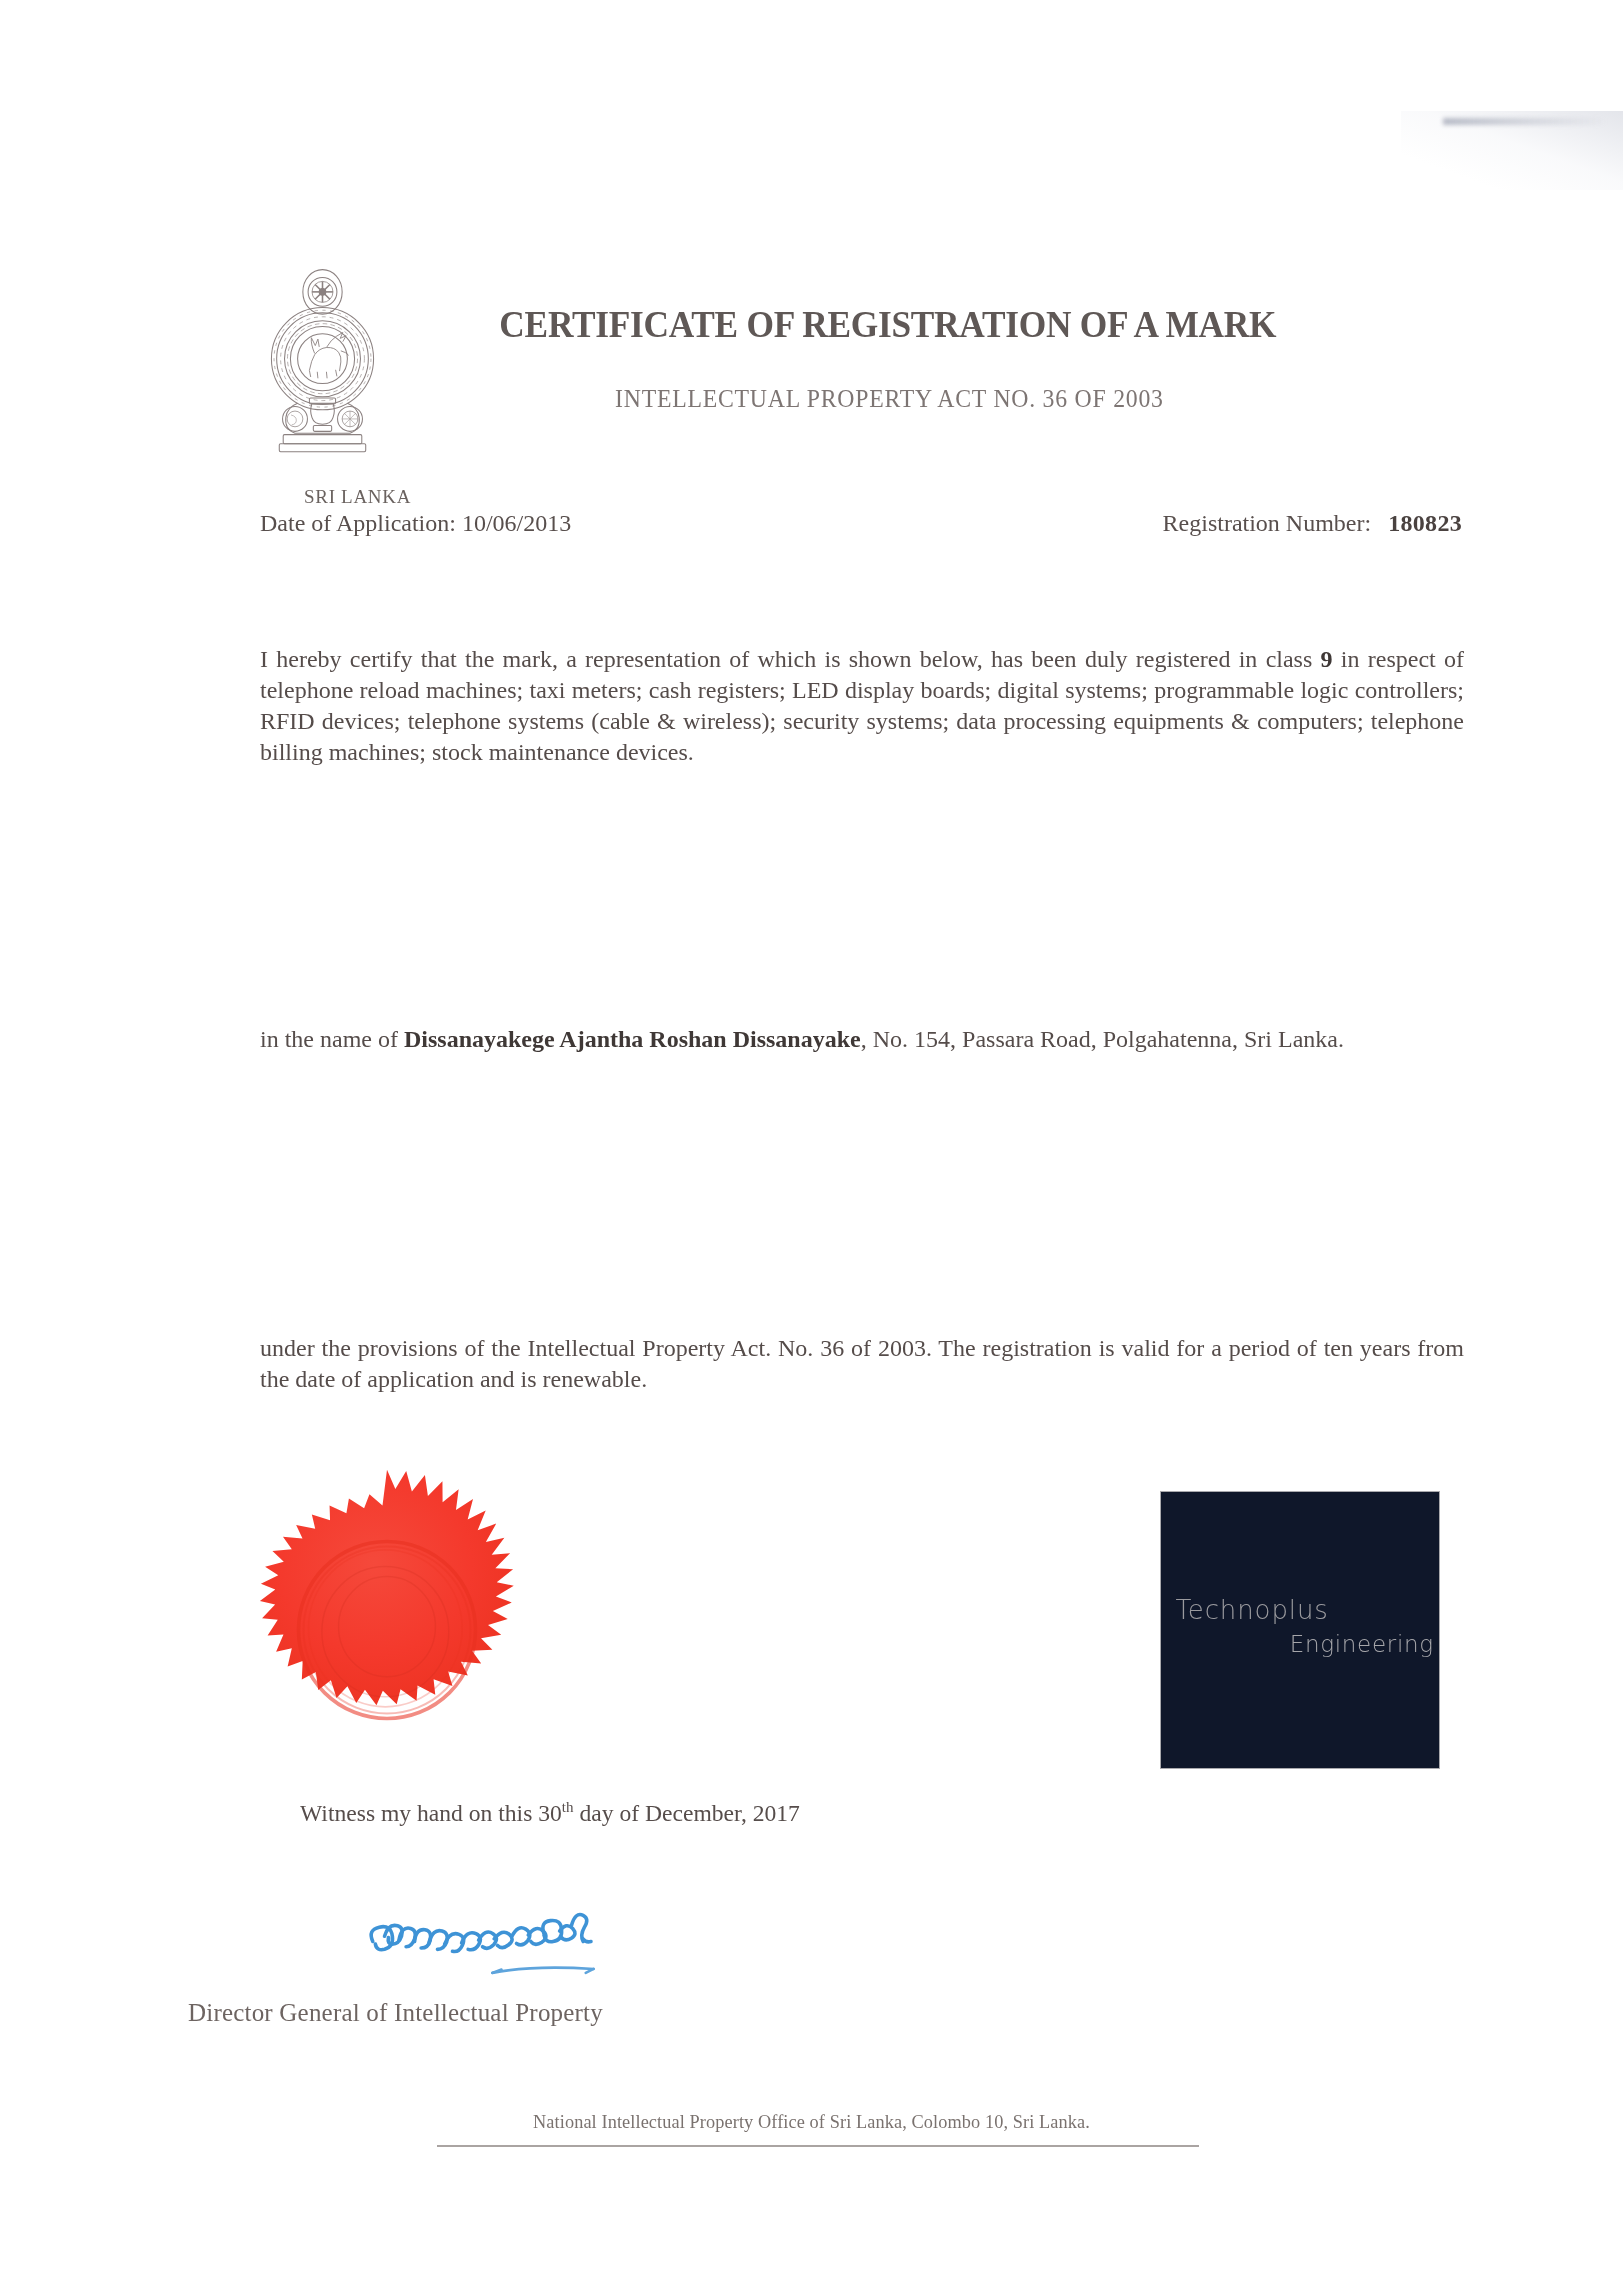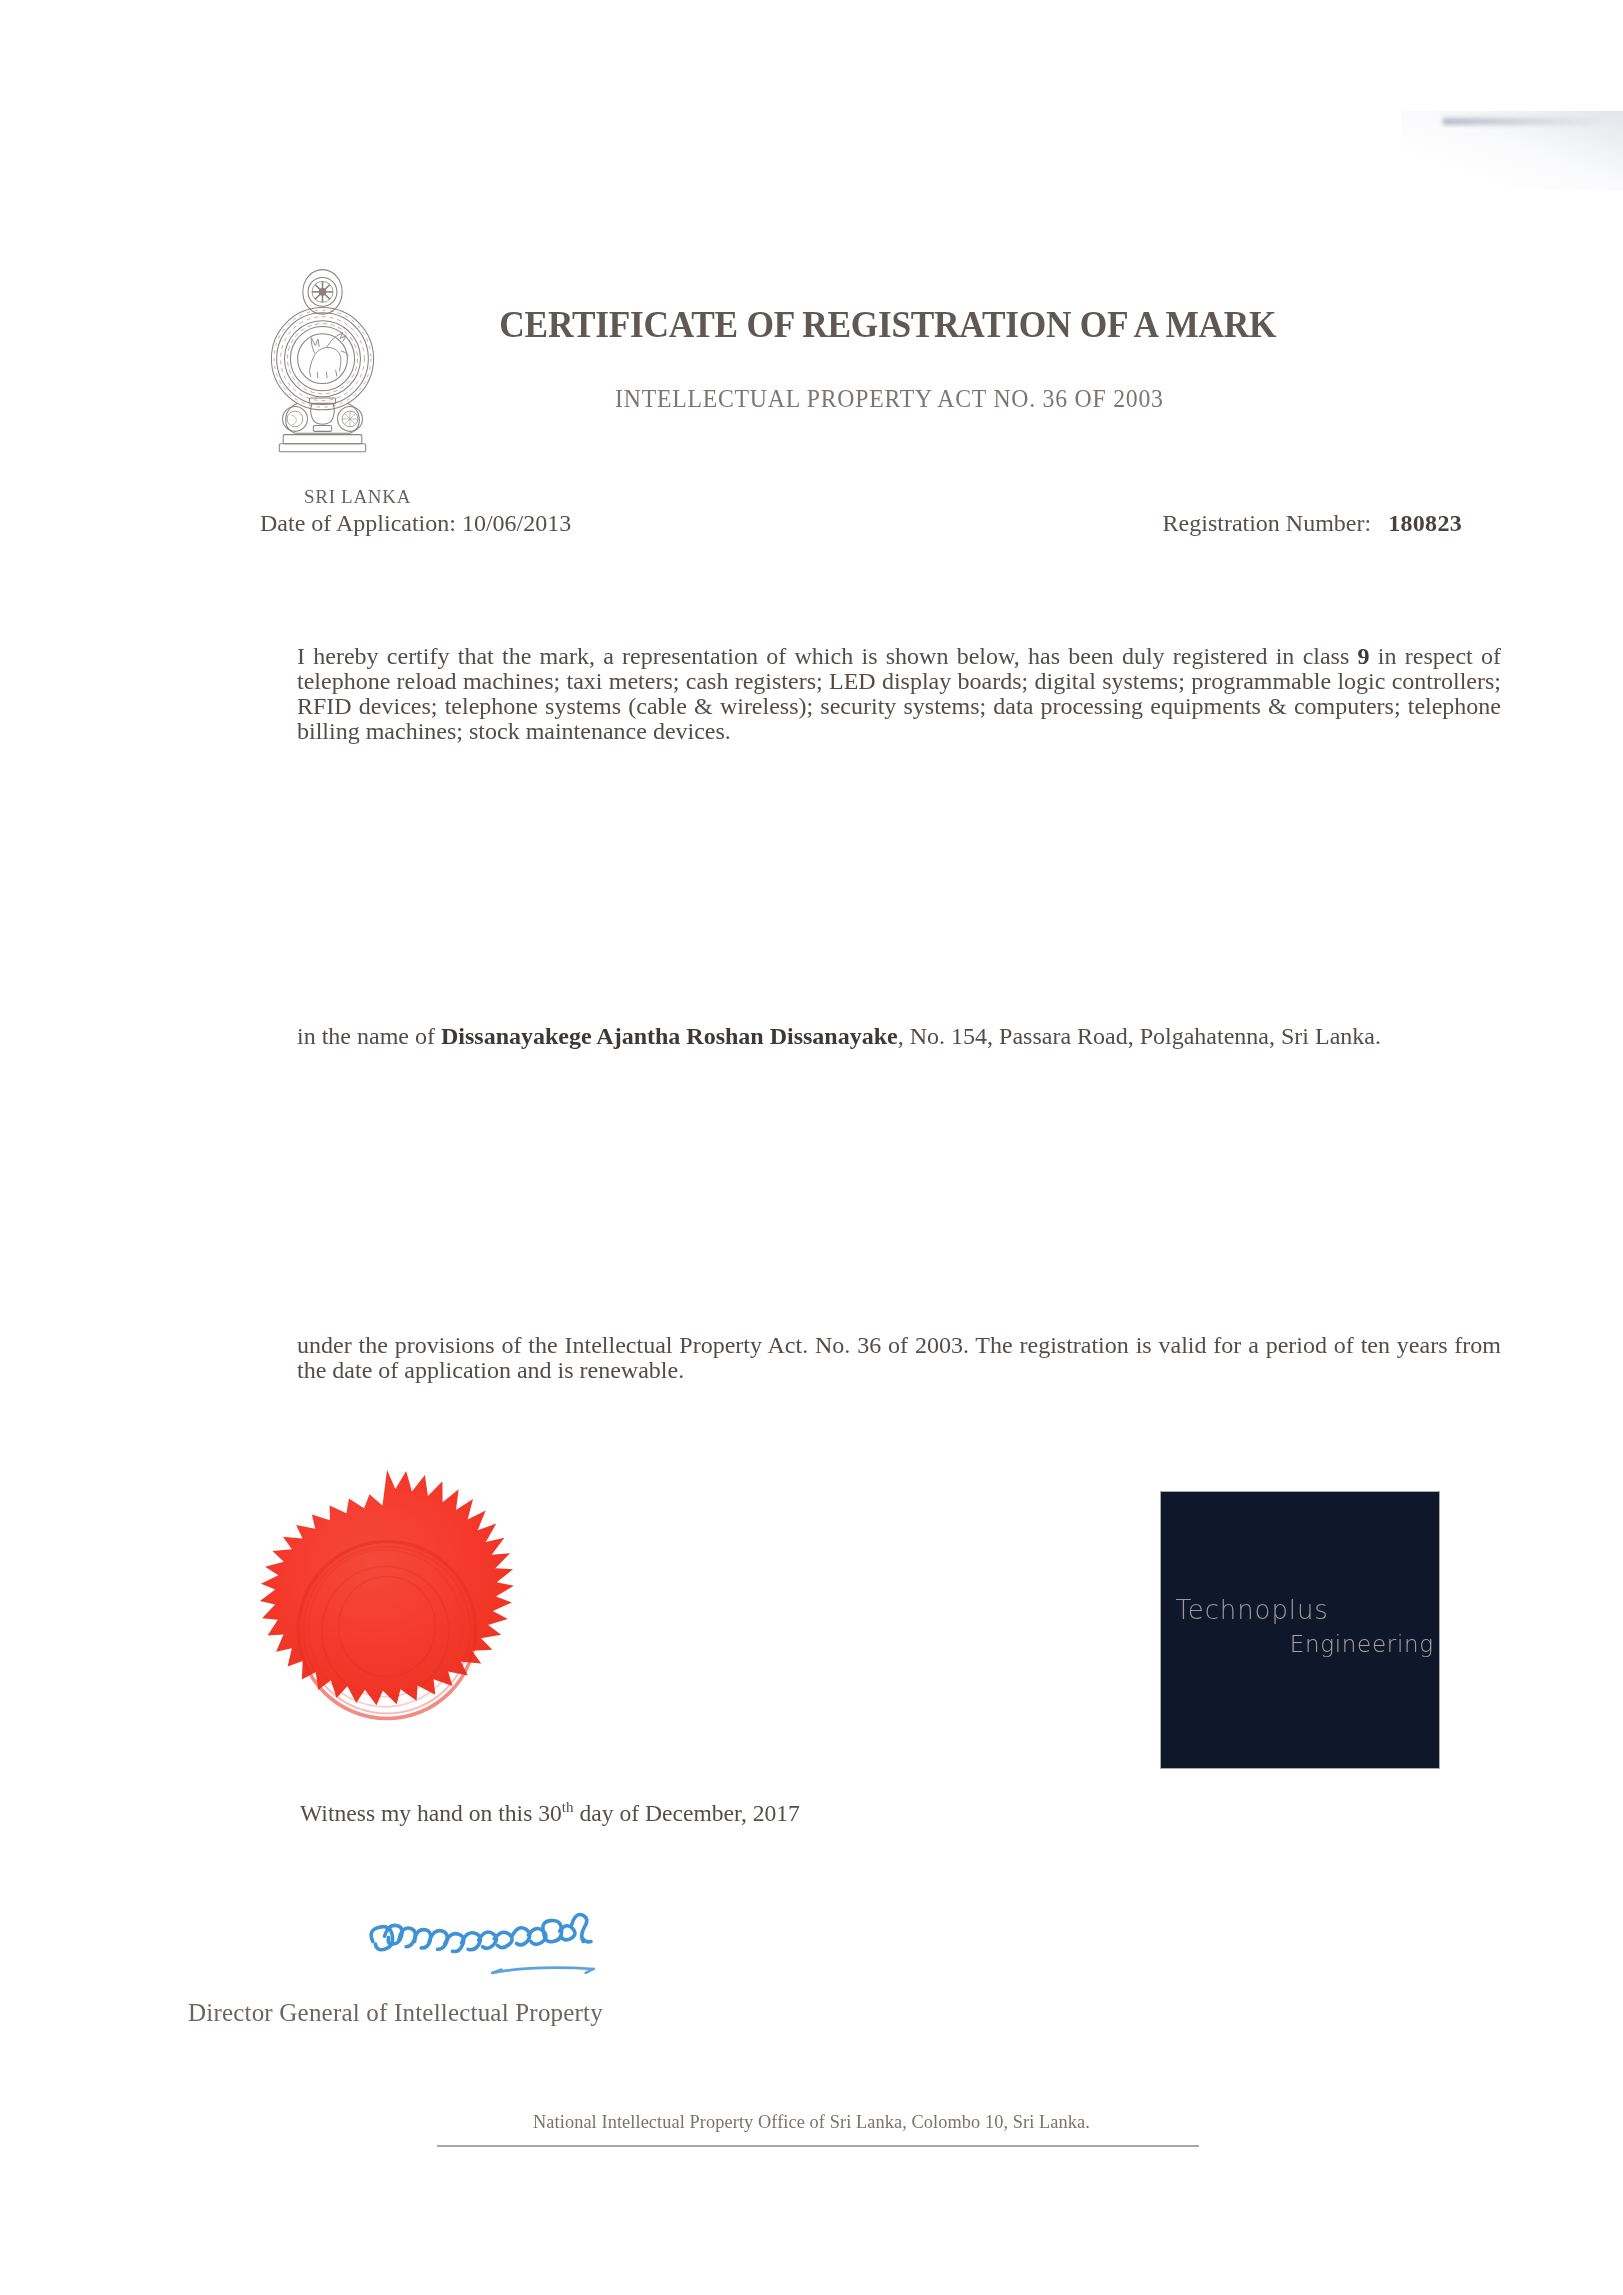--- a/index.html
+++ b/index.html
@@ -113,24 +113,23 @@
     letter-spacing: 0.3px;
     color: #4a4240;
   }
 
   
   .para {
     position: absolute;
     left: 260px;
     width: 1204px;
     font-size: 24px;
-    line-height: 25px;
+    line-height: 31px;
     text-align: justify;
     color: #554c4a;
-    margin-left: 37px;
   }
   .para.p-certify { top: 620px; }
   .para.p-name    { top: 1000px; }
   .para.p-under   { top: 1309px; }
 
   .para b { font-weight: bold; color: #3f3836; }
 
   
   .seal {
     position: absolute;

